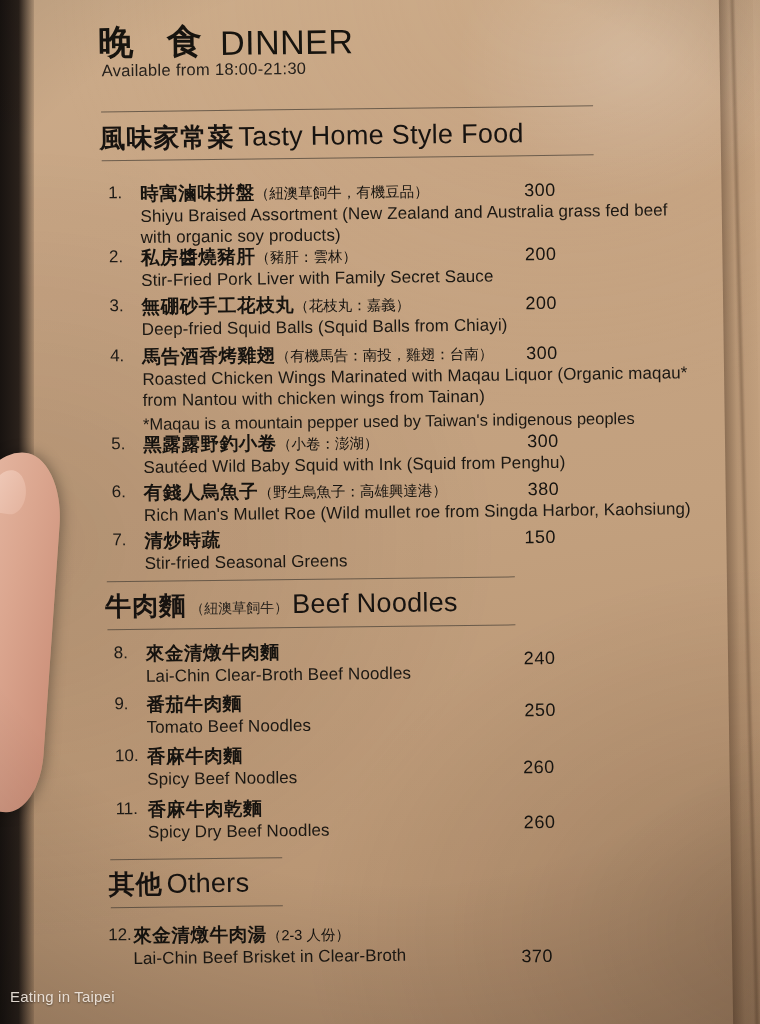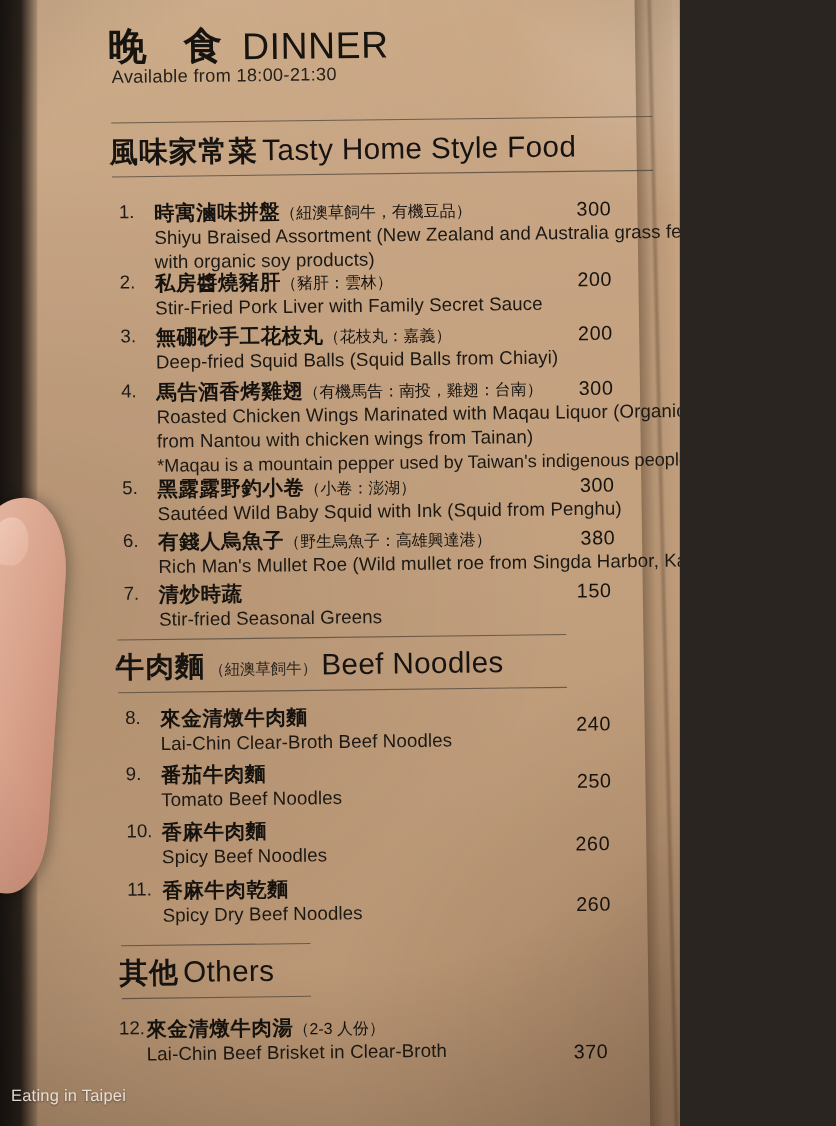--- a/index.html
+++ b/index.html
@@ -9,21 +9,21 @@
   body {
     width: 760px;
     height: 1024px;
     overflow: hidden;
     font-family: "Liberation Sans", sans-serif;
     background: #2b2522;
   }
 
   #page {
     position: relative;
-    width: 618px;
+    width: 760px;
     height: 1024px;
     overflow: hidden;
   }
 
   
   .backdrop {
     position: absolute;
     inset: 0;
     background:
       linear-gradient(100deg, #221c19 0%, #3a2f28 35%, #4a3d33 60%, #2a221d 100%);

